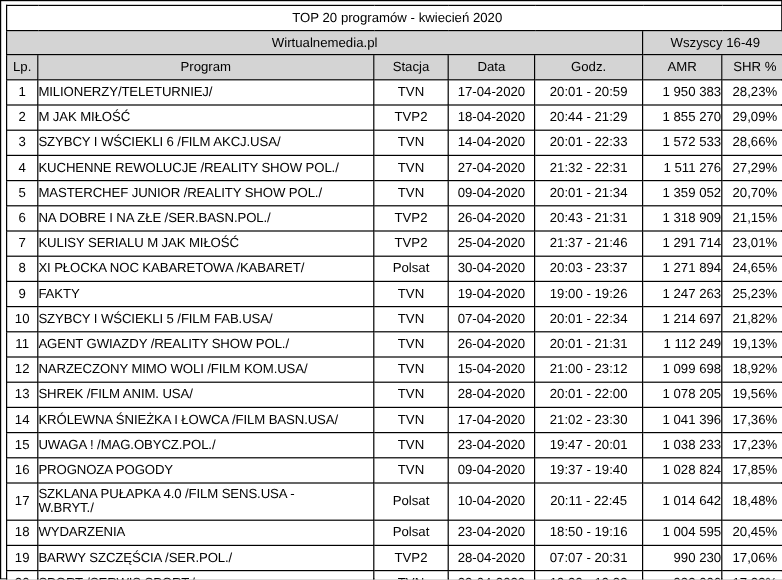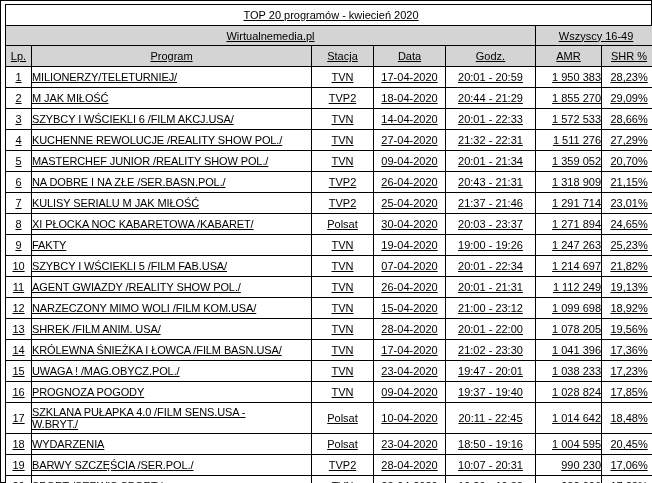--- a/index.html
+++ b/index.html
@@ -14,21 +14,20 @@
     font-size: 11px;
     color: #000000;
   }
   .sheet {
     width: 652px;
     height: 483px;
     box-sizing: border-box;
     background: #ffffff;
     border: 1px solid #000000;
     padding: 3px 4px 0 4px;
-    text-decoration: underline;
   }
   table.grid {
     border-collapse: collapse;
     table-layout: fixed;
     width: 643px;
   }
   table.grid td, table.grid th {
     border: 1px solid #000000;
     padding: 0;
     font-weight: normal;
@@ -278,21 +277,21 @@
         <td class="c">23-04-2020</td>
         <td class="c">18:50 - 19:16</td>
         <td class="r">1 004 595</td>
         <td class="c">20,45%</td>
       </tr>
       <tr>
         <td class="c">19</td>
         <td class="prog">BARWY SZCZĘŚCIA /SER.POL./</td>
         <td class="c">TVP2</td>
         <td class="c">28-04-2020</td>
-        <td class="c">10:07 - 20:31</td>
+        <td class="c">07:07 - 20:31</td>
         <td class="r">990 230</td>
         <td class="c">17,06%</td>
       </tr>
       <tr>
         <td class="c">20</td>
         <td class="prog">SPORT /SERWIS SPORT./</td>
         <td class="c">TVN</td>
         <td class="c">23-04-2020</td>
         <td class="c">19:29 - 19:33</td>
         <td class="r">982 006</td>

